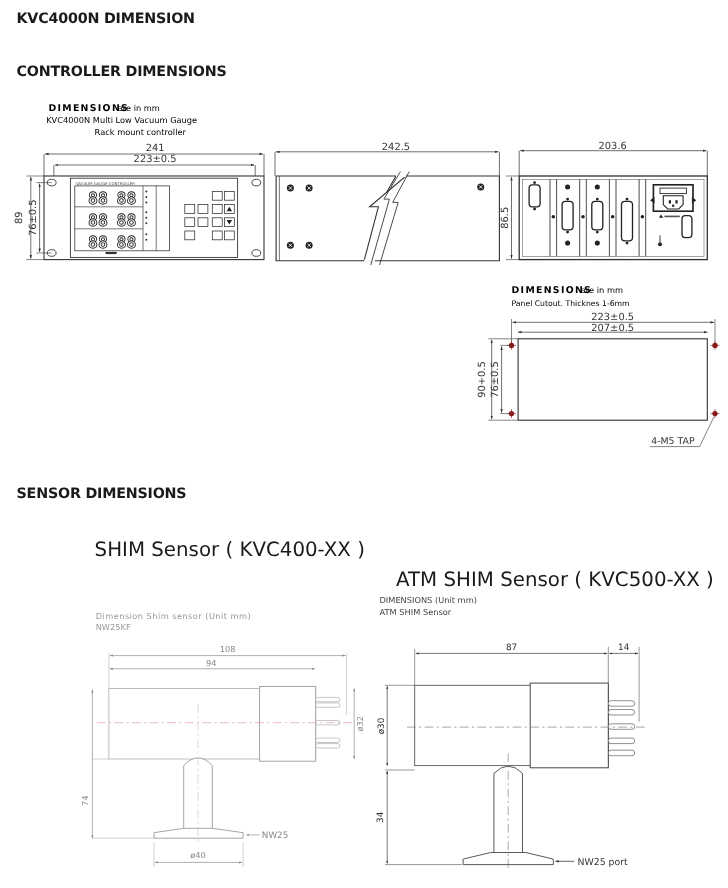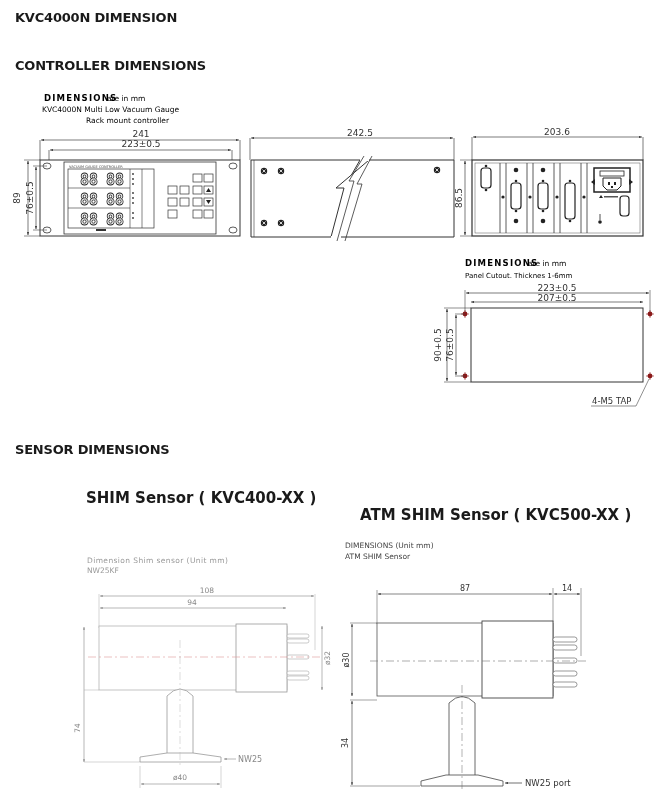--- a/index.html
+++ b/index.html
@@ -1,29 +1,29 @@
 <!DOCTYPE html>
 <html><head>
 <meta charset="utf-8">
 <style>
   html,body{margin:0;padding:0;background:#fff;}
   body{width:662px;height:807px;position:relative;overflow:hidden;font-family:"DejaVu Sans","Liberation Sans",sans-serif;color:#111;}
   .h{position:absolute;font-weight:bold;font-size:13px;letter-spacing:-0.2px;color:#1a1a1a;}
-  .sub{position:absolute;font-weight:bold;font-size:15px;color:#1a1a1a;}
+  .sub{position:absolute;font-weight:normal;font-size:18px;color:#1a1a1a;}
   svg{position:absolute;left:0;top:0;}
   .t{font-family:"DejaVu Sans","Liberation Sans",sans-serif;}
 </style>
 </head>
 <body>
 
 <div class="h" style="left:15px;top:10px;">KVC4000N DIMENSION</div>
 <div class="h" style="left:15px;top:58px;">CONTROLLER DIMENSIONS</div>
 <div class="h" style="left:15px;top:442px;">SENSOR DIMENSIONS</div>
 <div class="sub" style="left:86px;top:489px;">SHIM Sensor ( KVC400-XX )</div>
-<div class="sub" style="left:360px;top:506px;">ATM SHIM Sensor ( KVC500-XX )</div>
+<div class="sub" style="left:360px;top:517px;">ATM SHIM Sensor ( KVC500-XX )</div>
 
 <svg width="662" height="807" viewBox="0 0 662 807" xmlns="http://www.w3.org/2000/svg">
   <defs>
     <marker id="ar" viewBox="0 0 10 10" refX="9" refY="5" markerWidth="5" markerHeight="5" orient="auto-start-reverse">
       <path d="M0,2 L10,5 L0,8 z" fill="#333"></path>
     </marker>
     <marker id="arg" viewBox="0 0 10 10" refX="9" refY="5" markerWidth="5" markerHeight="5" orient="auto-start-reverse">
       <path d="M0,2 L10,5 L0,8 z" fill="#888"></path>
     </marker>
   </defs>

